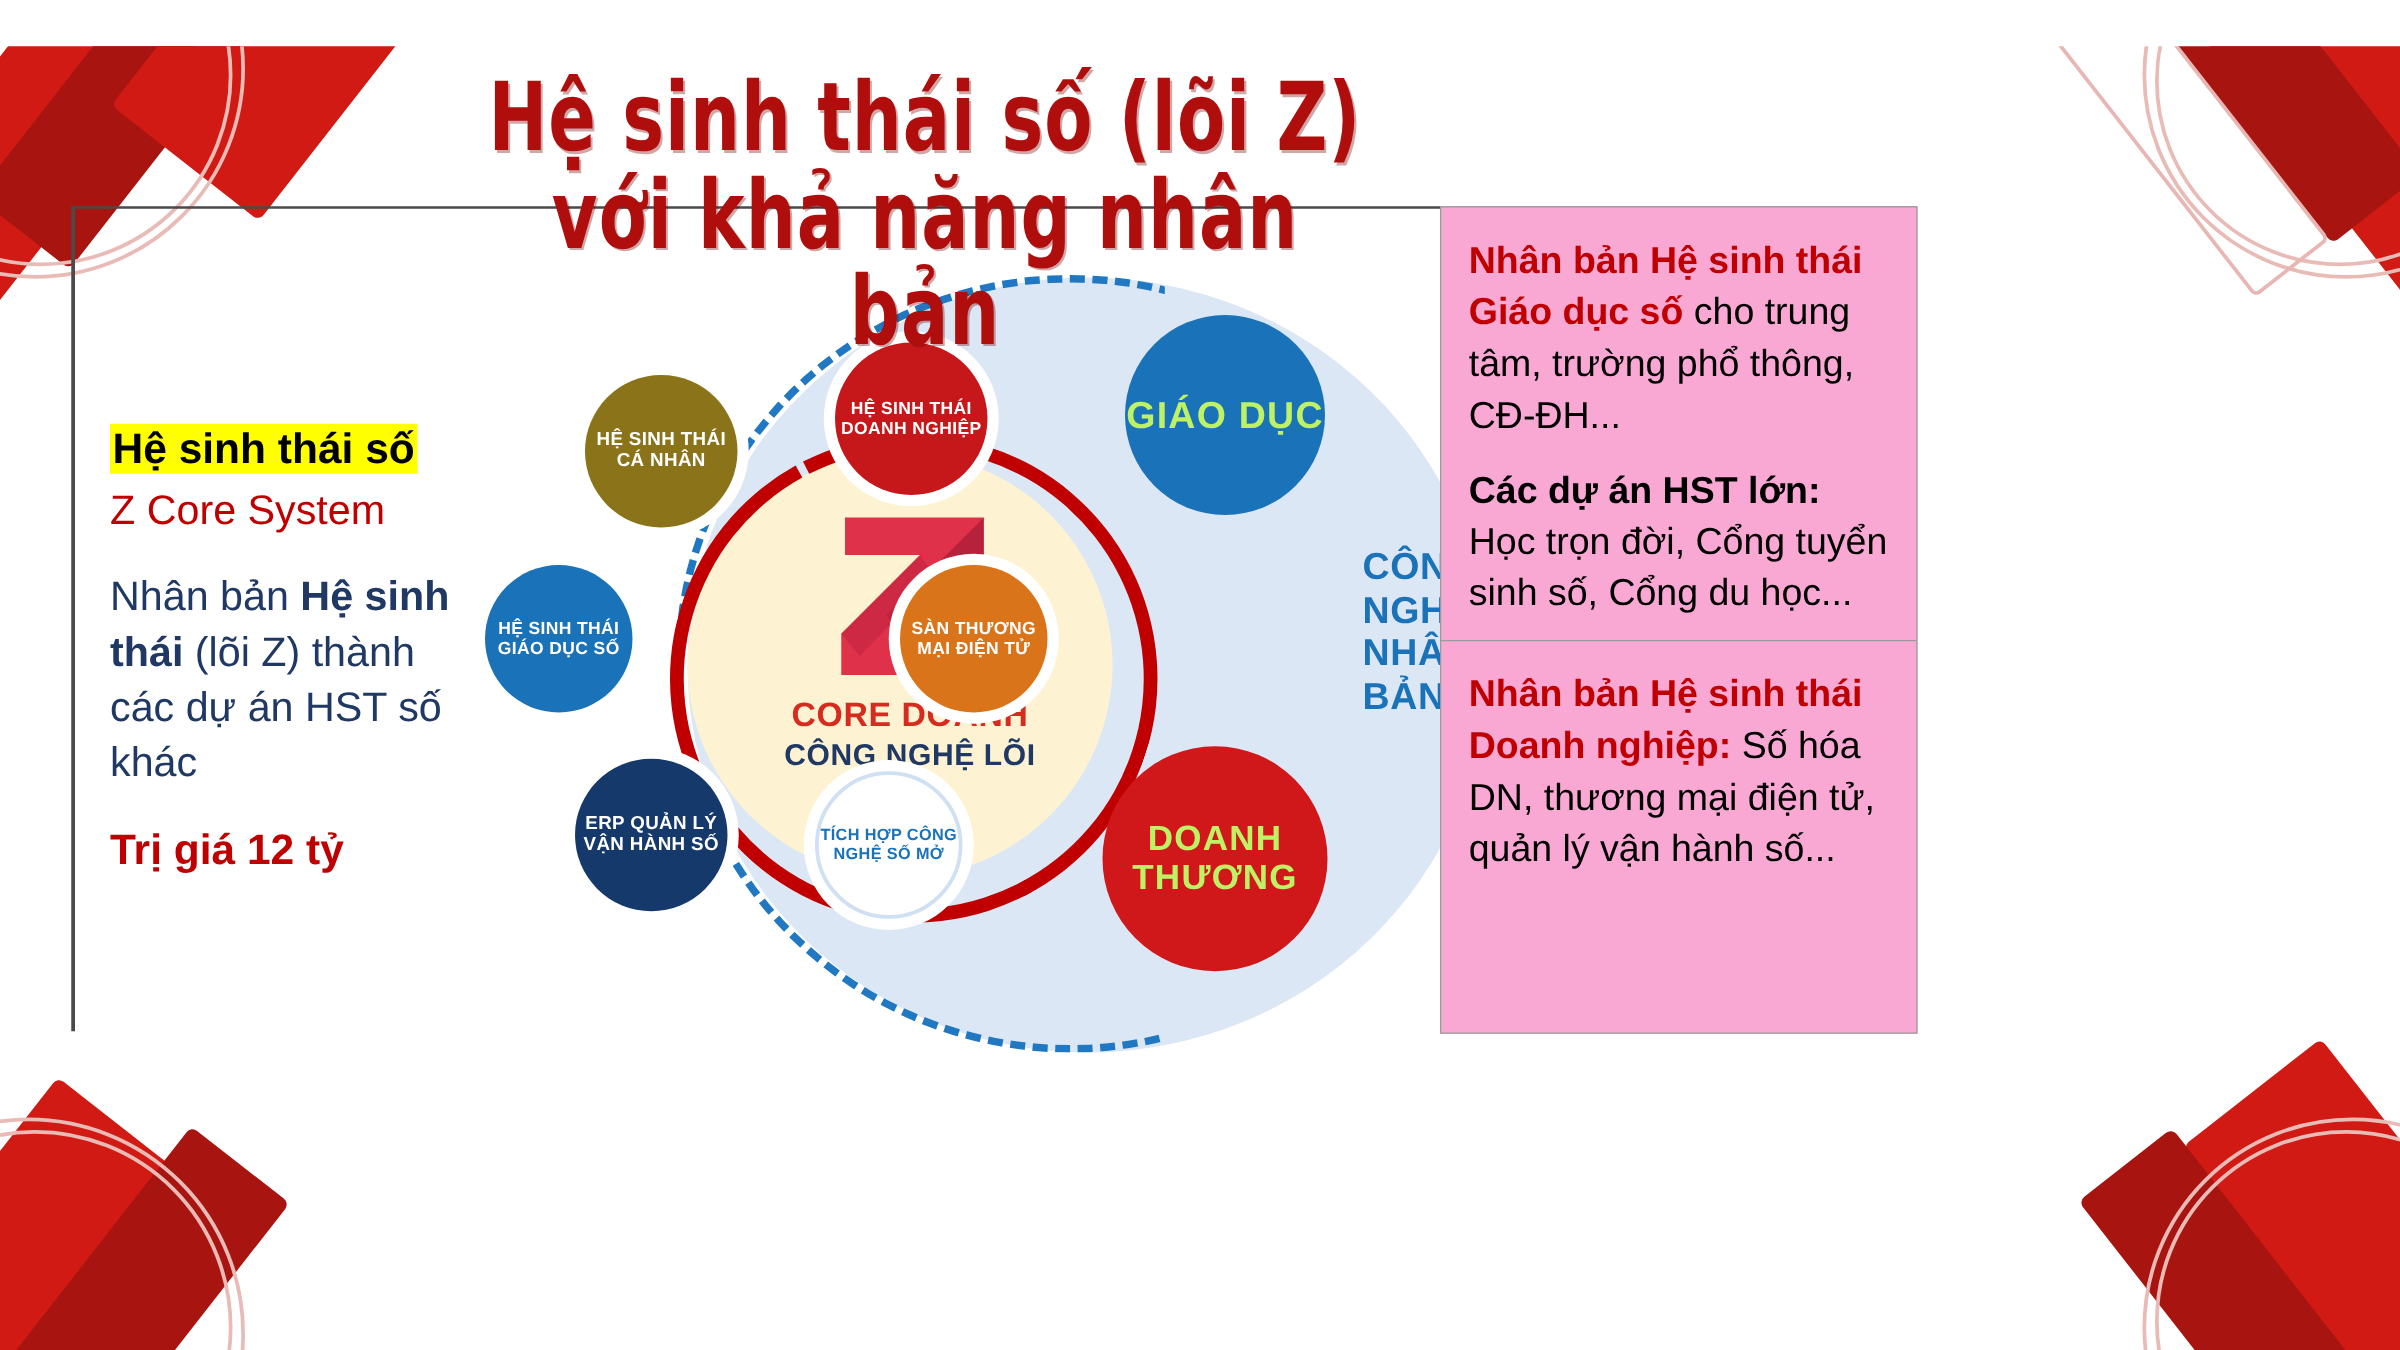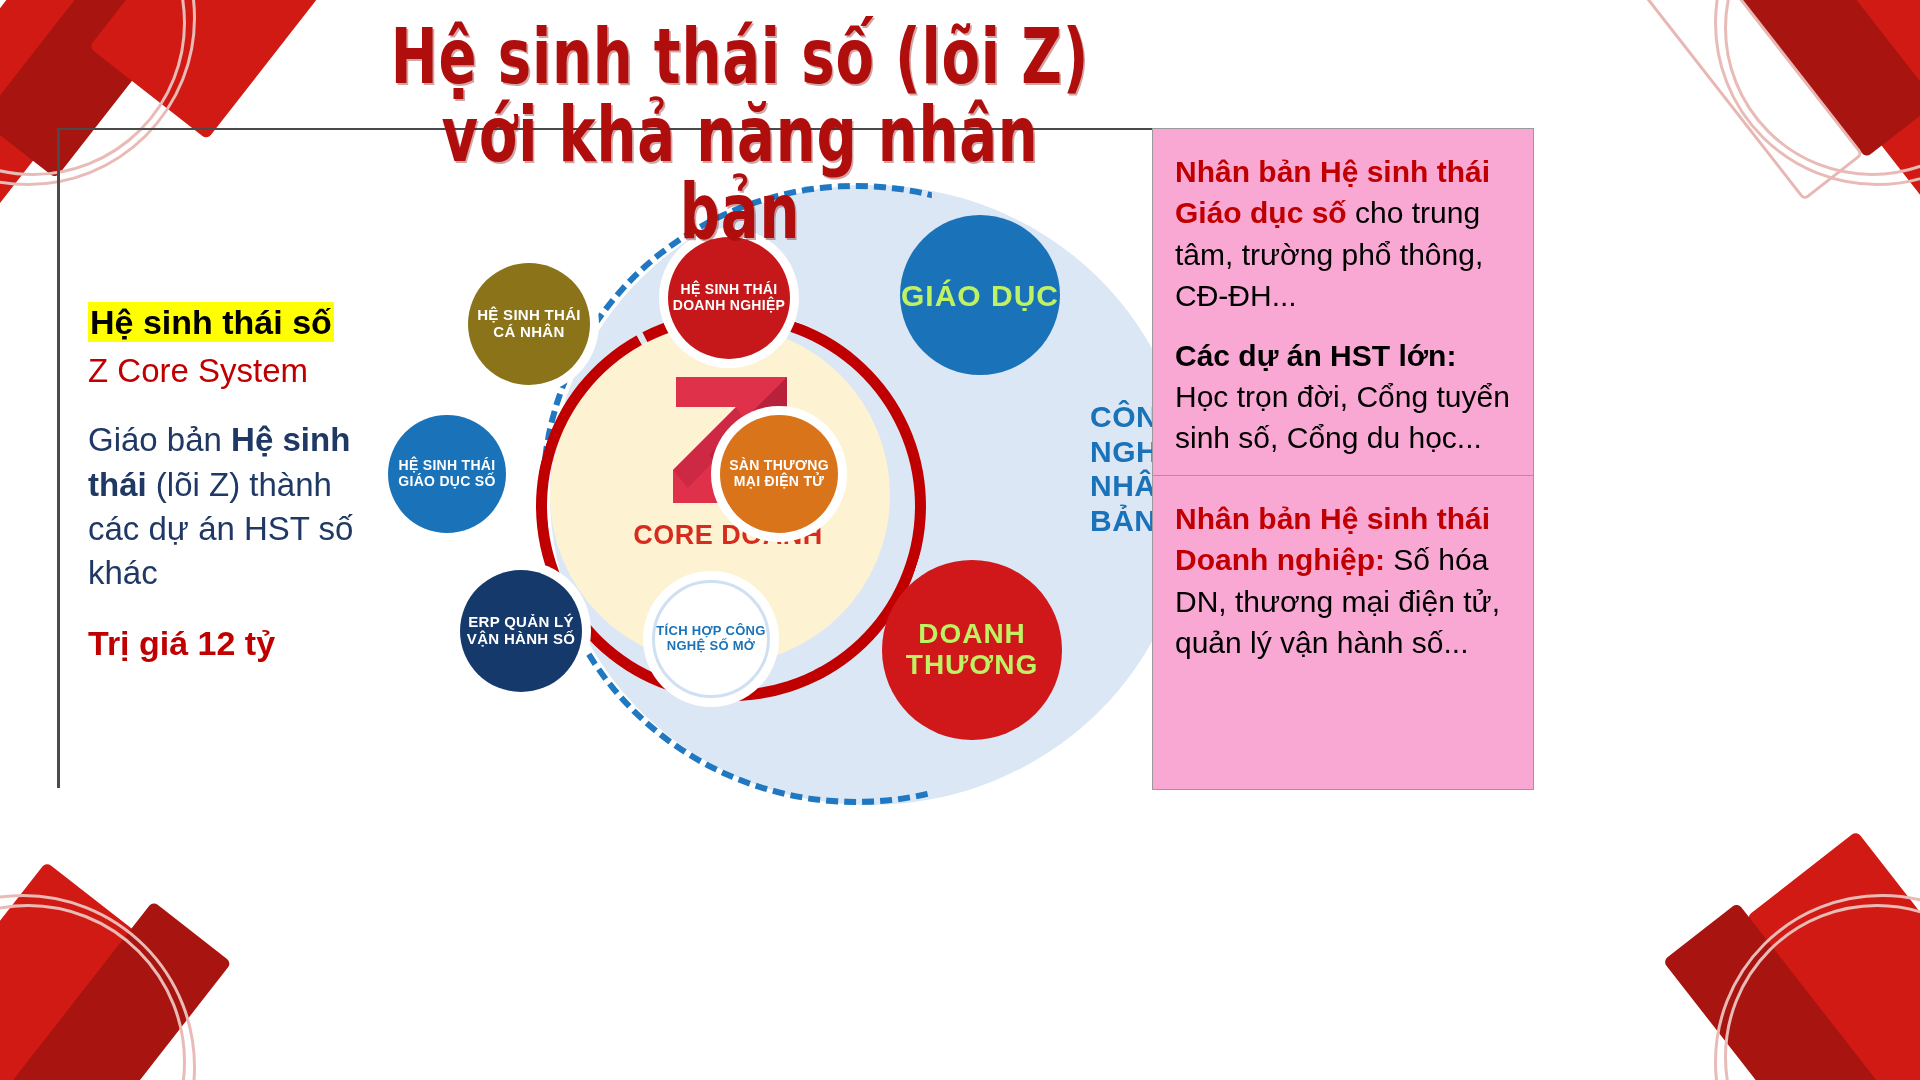--- a/index.html
+++ b/index.html
@@ -2,21 +2,21 @@
 <html><head>
 <meta charset="utf-8">
 <style>
   html,body{margin:0;padding:0;}
   body{
     width:1920px;height:1080px;
     background:#ffffff;
     font-family:"Liberation Sans", sans-serif;
     overflow:hidden;position:relative;
   }
-  .slide{position:absolute;inset:0;overflow:hidden;}
+  .slide{position:absolute;inset:0;overflow:hidden;margin-top:37px;}
 
   
   .corner{position:absolute;width:330px;height:330px;overflow:hidden;pointer-events:none;}
   .c-tl{top:0;left:0;}
   .c-tr{top:0;right:0;}
   .c-bl{bottom:0;left:0;}
   .c-br{bottom:0;right:0;}
   .slash{position:absolute;background:#d11a13;border-radius:6px;}
   .slash.dark{background:#a8140f;}
   .slash.line{background:transparent;border:3px solid #e8b7b3;}
@@ -169,21 +169,21 @@
     <span>Hệ sinh thái số (lõi Z)</span>
     <span class="l2">với khả năng nhân bản</span>
   </div>
 
   <div class="left">
     <div>
       <span class="lead">Hệ sinh thái số</span>
     </div>
     <div class="sub">Z Core System</div>
     <div class="body-txt">
-      <span>Giáo bản </span><b>Hệ sinh thái</b><span> (lõi Z) thành các dự án HST số khác</span>
+      <span>Nhân bản </span><b>Hệ sinh thái</b><span> (lõi Z) thành các dự án HST số khác</span>
     </div>
     <div class="price">Trị giá 12 tỷ</div>
   </div>
 
   <div class="diagram">
 
     <div class="blue-blob"></div>
     <div class="dashed-ring"></div>
 
     <div class="core-disc"></div>
@@ -191,20 +191,21 @@
     <div class="arc arc2"></div>
 
     <svg class="zmark" viewBox="0 0 100 100">
       <polygon points="14,8 88,8 88,30 46,72 88,72 88,92 12,92 12,70 54,28 14,28" fill="#e0314b"></polygon>
       <polygon points="88,8 88,30 46,72 36,60" fill="#b01e3a" opacity="0.85"></polygon>
       <polygon points="12,70 54,28 62,40 22,82" fill="#c22440" opacity="0.6"></polygon>
     </svg>
 
     <div class="core-label">
       <div class="cs">CORE DOANH</div>
+      <div class="cn">CÔNG NGHỆ LÕI</div>
     </div>
 
     <div class="bubble b-canhan">
       <span>HỆ SINH THÁI CÁ NHÂN</span>
     </div>
     <div class="bubble b-doanhng">
       <span>HỆ SINH THÁI DOANH NGHIỆP</span>
     </div>
     <div class="bubble b-giaoduc">
       <span>HỆ SINH THÁI GIÁO DỤC SỐ</span>

